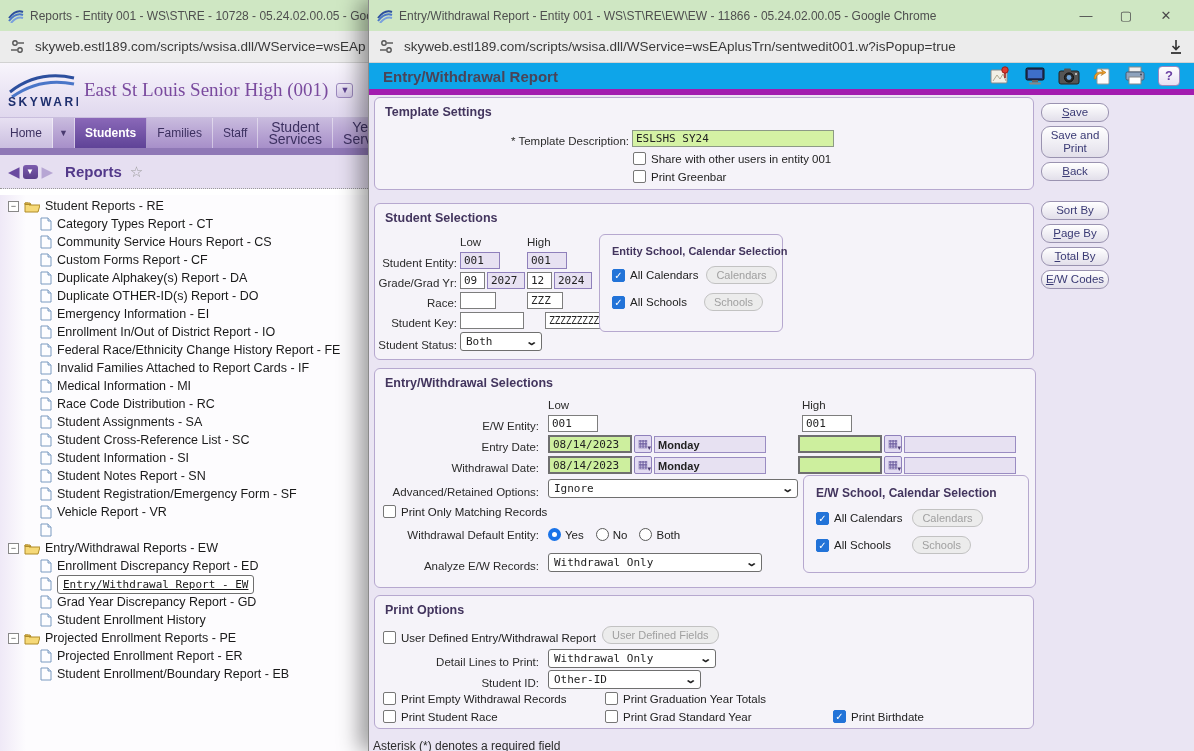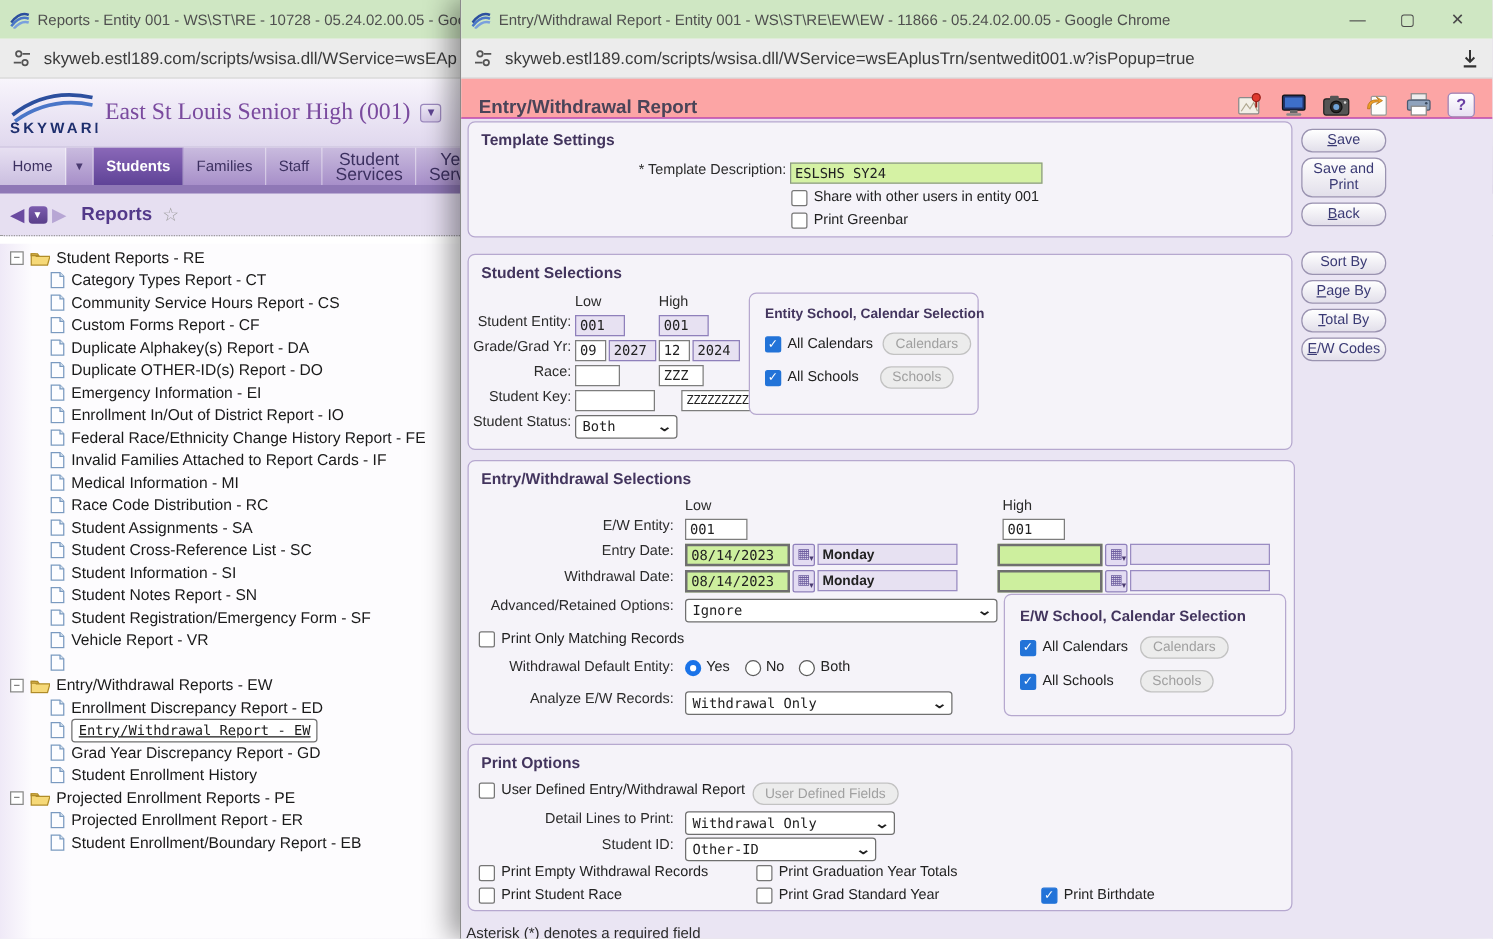--- a/index.html
+++ b/index.html
@@ -33,28 +33,28 @@
   .crumbtitle{font-size:15px;font-weight:bold;color:#53398a;margin-left:12px}
   .star{color:#9a9a9a;font-size:15px;margin-left:8px}
   #tree{position:absolute;left:0;top:195px;width:367px;bottom:0;background:linear-gradient(to right,#efe9f7 0,#fdfcfe 26px);overflow:hidden;padding-top:2px}
   .trow{height:18px;display:flex;align-items:center;white-space:nowrap;font-size:12.5px;color:#1a1a1a}
   .trow .exp{width:11px;height:11px;border:1px solid #888;background:#fff;font-size:9px;line-height:9px;text-align:center;color:#444;margin-left:8px;flex:0 0 auto}
   .trow.file{padding-left:40px}
   .trow.folder .ticon{margin-left:5px}
   .trow .ticon{flex:0 0 auto;margin-right:5px}
   .trow .lbl.sel{text-decoration:underline}
   
-  .pagehead{height:32px;background:#fca5a5;display:flex;align-items:flex-end;padding:0 14px;border-bottom:1px solid #a21caf}
+  .pagehead{height:32px;background:#0ea5e9;display:flex;align-items:center;padding:0 14px;border-bottom:6px solid #a21caf}
   .pagetitle{font-size:15px;font-weight:bold;color:#4a4458}
   .toolicons{margin-left:auto;display:flex;align-items:center;gap:12px}
   .helpbtn{width:22px;height:20px;border:1px solid #9b88bd;border-radius:4px;background:linear-gradient(#fff,#e7e0f2);color:#6a3fa3;font-weight:bold;text-align:center;line-height:18px;font-size:13px}
   #front-content{position:absolute;left:0;top:95px;width:826px;bottom:0;background:#eae5f3}
   .gbox{position:absolute;background:#f5f3f9;border:1px solid #b6a8cf;border-radius:6px}
   .gtitle{position:absolute;left:10px;top:7px;font-size:12.5px;font-weight:bold;color:#43355e}
-  .row{position:absolute;display:flex;align-items:flex-start;white-space:nowrap}
+  .row{position:absolute;display:flex;align-items:flex-end;white-space:nowrap}
   .rlabel{text-align:right;color:#2b2b2b}
   .fieldbox{border:1px solid #7d7d7d;background:#fff;height:17px;font-family:"DejaVu Sans Mono",monospace;font-size:11px;padding:0 3px;display:flex;align-items:center;overflow:hidden}
   .fieldbox.ro{background:#e7e1f2;border-color:#8f80bb}
   .fieldbox.green{background:#d5f2a4;border-color:#8d9a86}
   .fieldbox.datefld{background:#cdef9e;border:2px solid #6f6f6f;height:18px}
   .fieldbox.dayfld{background:#e7e1f2;border-color:#9a8cc2;font-family:"Liberation Sans",sans-serif;font-weight:bold}
   .sel{border:1px solid #6f6f6f;border-radius:3px;background:#fff;height:19px;font-family:"DejaVu Sans Mono",monospace;font-size:11px;display:flex;align-items:center;padding:0 5px;position:relative}
   .sel .chev{margin-left:auto;font-family:"Liberation Sans",sans-serif;font-weight:bold;font-size:11px;color:#222;transform:scaleX(1.4)}
   .calbtn{width:18px;height:18px;background:#e3dcf2;border:1px solid #8f80bb;border-radius:2px;margin:0 2px;position:relative;color:#6b5b9e;font-size:11px;line-height:15px;text-align:center}
   .calbtn::after{content:"▾";position:absolute;right:0;bottom:-3px;font-size:7px;color:#4a3a70}

